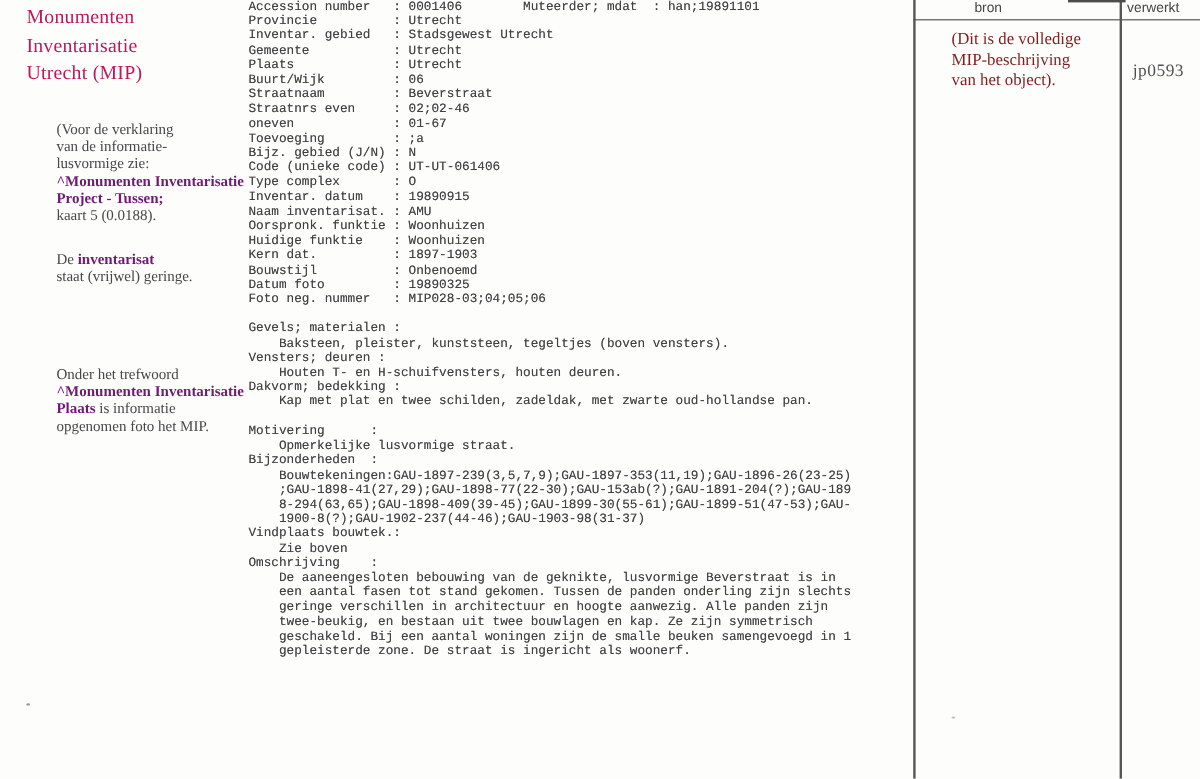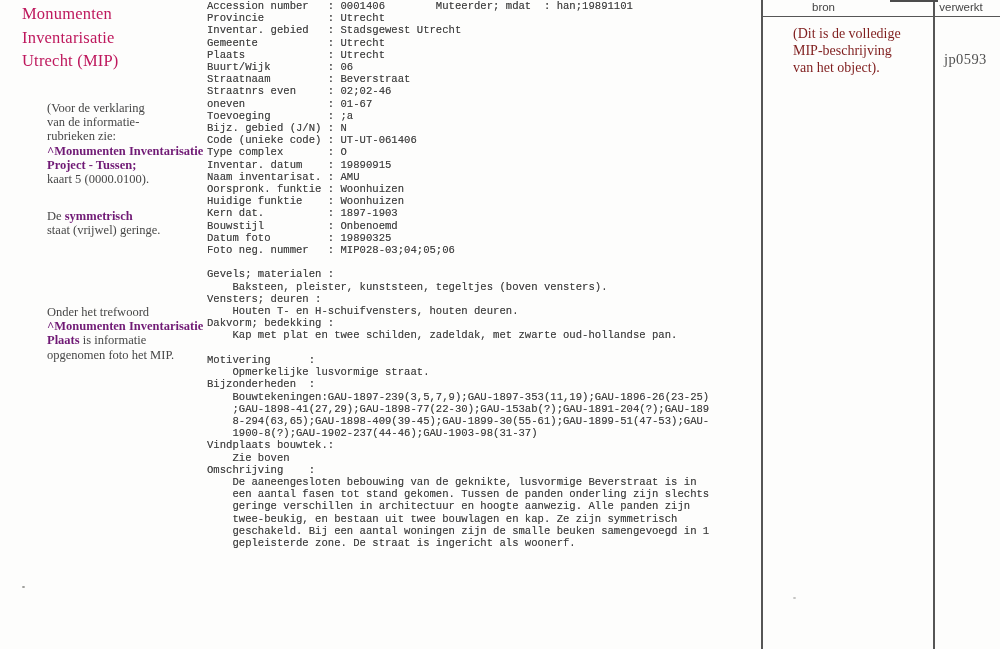--- a/index.html
+++ b/index.html
@@ -76,28 +76,28 @@
 
 <div class="abs side-title">
   <div>Monumenten</div>
   <div>Inventarisatie</div>
   <div>Utrecht (MIP)</div>
 </div>
 
 <div class="abs side-note n1">
   <div>(Voor de verklaring</div>
   <div>van de informatie-</div>
-  <div>rubrieken zie:</div>
+  <div>lusvormige zie:</div>
   <div><b>^Monumenten Inventarisatie</b></div>
   <div><b>Project - Tussen;</b></div>
-  <div>kaart 5 (0000.0100).</div>
+  <div>kaart 5 (0.0188).</div>
 </div>
 
 <div class="abs side-note n2">
-  <div><span>De </span><b>symmetrisch</b></div>
+  <div><span>De </span><b>inventarisat</b></div>
   <div>staat (vrijwel) geringe.</div>
 </div>
 
 <div class="abs side-note n3">
   <div>Onder het trefwoord</div>
   <div><b>^Monumenten Inventarisatie</b></div>
   <div><b>Plaats</b><span> is informatie</span></div>
   <div>opgenomen foto het MIP.</div>
 </div>
 

